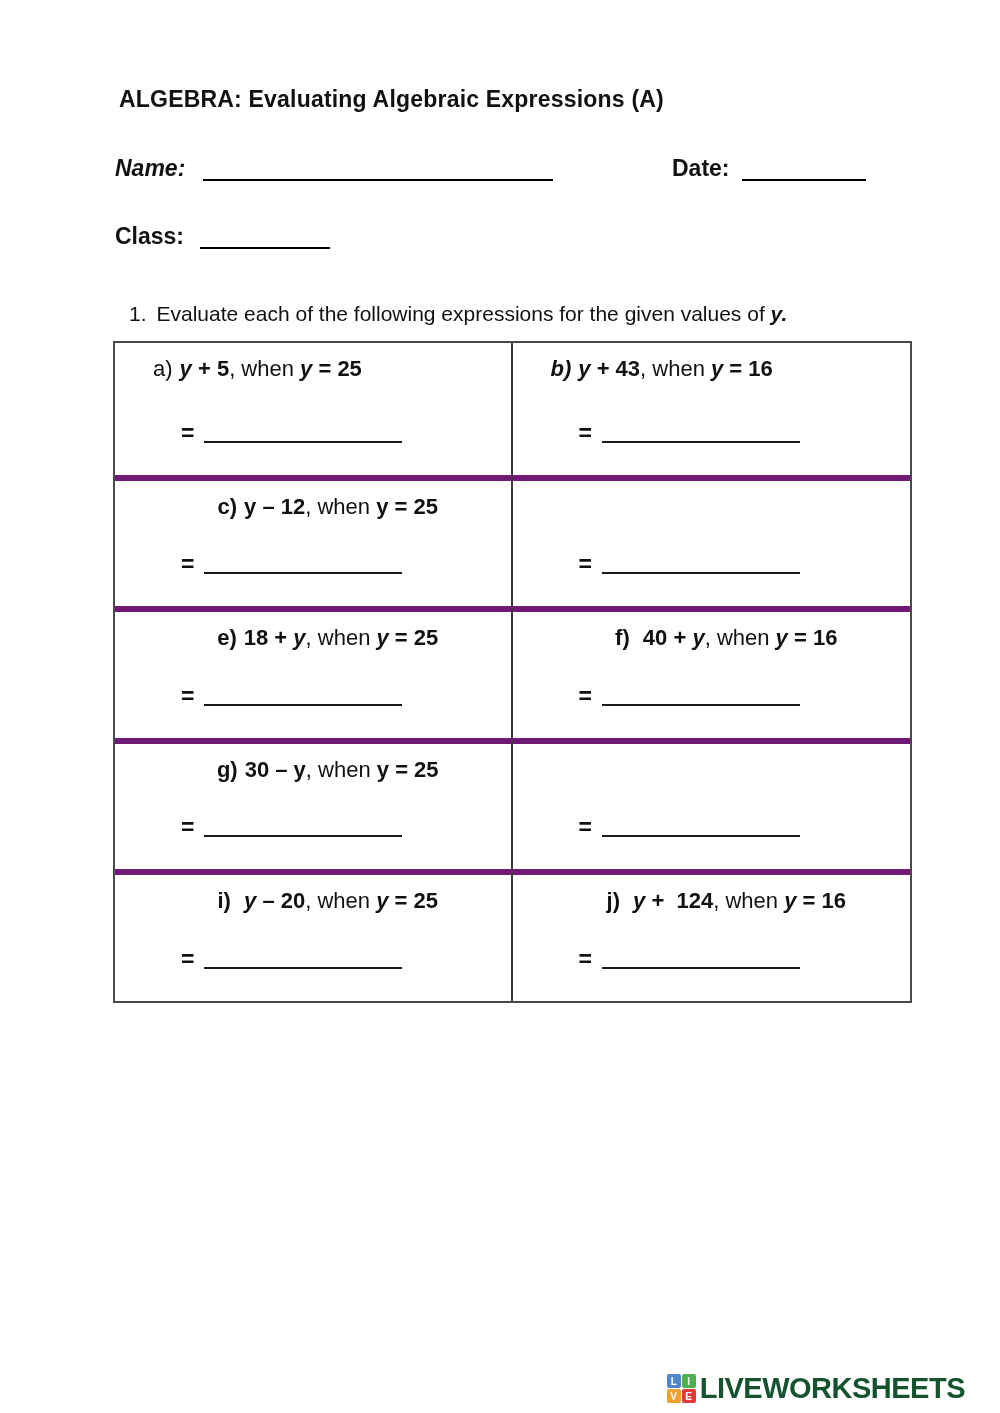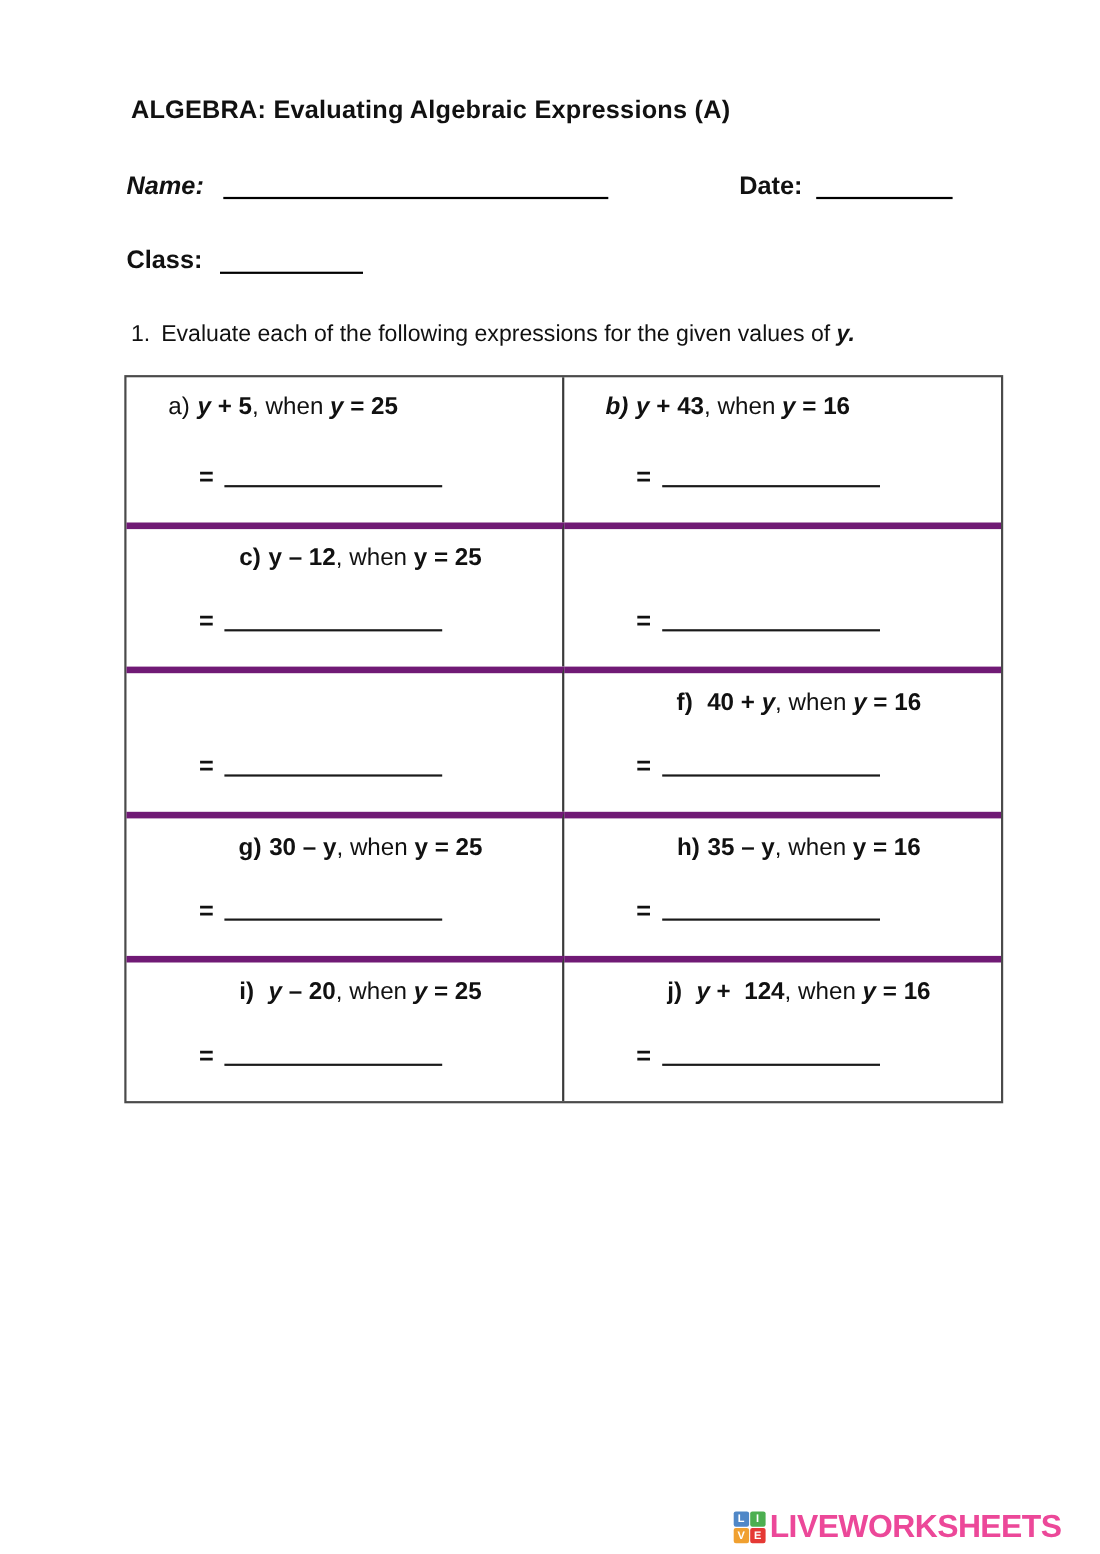--- a/index.html
+++ b/index.html
@@ -11,21 +11,21 @@
   .hdr-row{position:absolute;left:115px;right:35px;height:32px;}
   .name-row{top:155px;}
   .class-row{top:223px;}
   .lbl{position:absolute;top:0;font-size:23px;font-weight:700;}
   .uline{position:absolute;top:-2px;height:26px;border-bottom:2px solid #000;}
   .name-line{left:88px;width:350px;}
   .date-lbl{left:557px;}
   .date-line{left:627px;width:124px;}
   .class-line{left:85px;width:130px;}
 
-  .instruction{position:absolute;left:115px;top:288px;margin:4px;font-size:21px;font-weight:400;}
+  .instruction{position:absolute;left:115px;top:288px;margin:14px;font-size:21px;font-weight:400;}
   .instruction .num{margin-right:10px;}
 
   .grid{position:absolute;left:113px;top:341px;width:799px;height:662px;
         border:2px solid #4a4a4a;box-sizing:border-box;
         display:grid;grid-template-columns:1fr 1fr;grid-template-rows:repeat(5,1fr);}
   .cell{position:relative;box-sizing:border-box;}
   .cell:nth-child(odd){border-right:2px solid #3a3a3a;}
   .cell:nth-child(n+3){border-top:6px solid #701a75;text-align:center;}
 
   .expr{padding:13px 8px 0 38px;font-size:22px;white-space:pre;}
@@ -90,20 +90,21 @@
   </div>
 
   <div class="cell">
     <div class="ans">
       <span class="eq">=</span>
       <span class="ans-line"></span>
     </div>
   </div>
 
   <div class="cell">
+    <div class="expr"><span class="plabel w-b">e)</span><span class="segs"><span class="w-b">18 + </span><span class="w-bi">y</span><span class="w-n">, when </span><span class="w-bi">y</span><span class="w-b"> = 25</span></span></div>
     <div class="ans">
       <span class="eq">=</span>
       <span class="ans-line"></span>
     </div>
   </div>
 
   <div class="cell">
     <div class="expr"><span class="plabel w-b">f)</span><span class="segs"><span class="w-b"> 40 + </span><span class="w-bi">y</span><span class="w-n">, when </span><span class="w-bi">y</span><span class="w-b"> = 16</span></span></div>
     <div class="ans">
       <span class="eq">=</span>
@@ -113,21 +114,20 @@
 
   <div class="cell">
     <div class="expr"><span class="plabel w-b">g)</span><span class="segs"><span class="w-b">30 – y</span><span class="w-n">, when </span><span class="w-b">y = 25</span></span></div>
     <div class="ans">
       <span class="eq">=</span>
       <span class="ans-line"></span>
     </div>
   </div>
 
   <div class="cell">
-    <div class="expr"><span class="plabel w-b">h)</span><span class="segs"><span class="w-b">35 – y</span><span class="w-n">, when </span><span class="w-b">y = 16</span></span></div>
     <div class="ans">
       <span class="eq">=</span>
       <span class="ans-line"></span>
     </div>
   </div>
 
   <div class="cell">
     <div class="expr"><span class="plabel w-b">i)</span><span class="segs"><span class="w-bi"> y</span><span class="w-b"> – 20</span><span class="w-n">, when </span><span class="w-bi">y</span><span class="w-b"> = 25</span></span></div>
     <div class="ans">
       <span class="eq">=</span>
@@ -144,16 +144,16 @@
   </div>
 </div>
 
   <div class="footer">
     <div class="tiles" id="tiles">
         <div class="tile" style="background: rgb(79, 135, 199);">L</div>
         <div class="tile" style="background: rgb(76, 175, 80);">I</div>
         <div class="tile" style="background: rgb(240, 160, 48);">V</div>
         <div class="tile" style="background: rgb(229, 57, 53);">E</div>
       </div>
-    <span class="brand" id="brand" style="color: #ec4899;">LIVEWORKSHEETS</span>
+    <span class="brand" id="brand" style="color: #14532d;">LIVEWORKSHEETS</span>
   </div>
 
 </div>
 
 </body></html>

